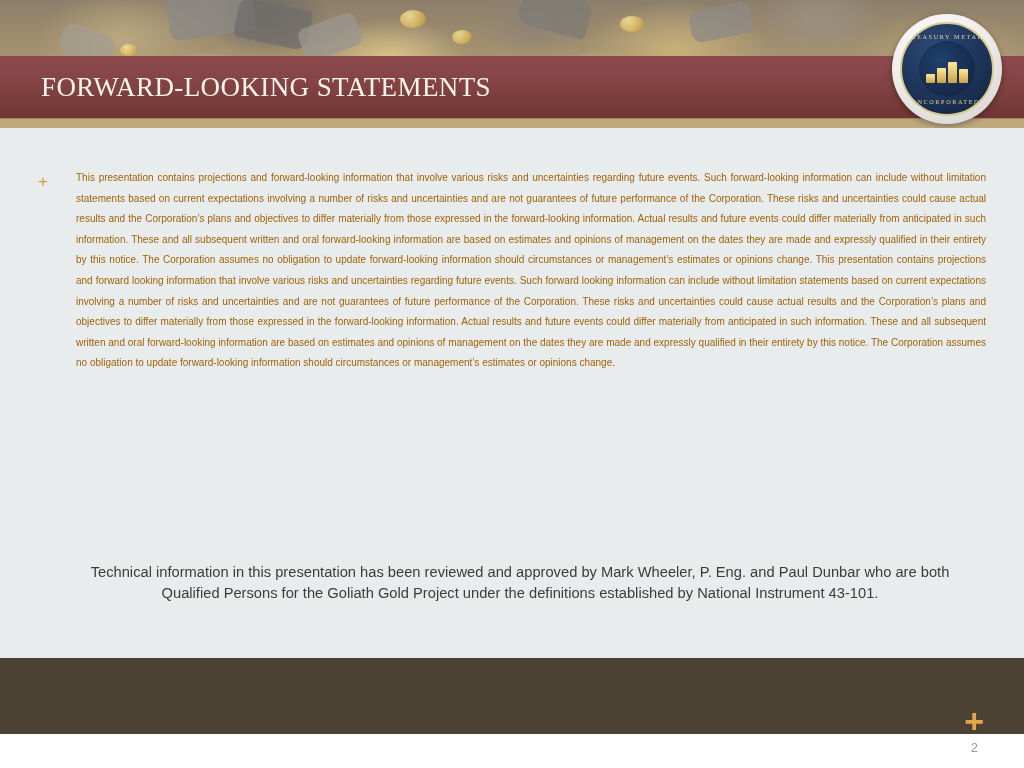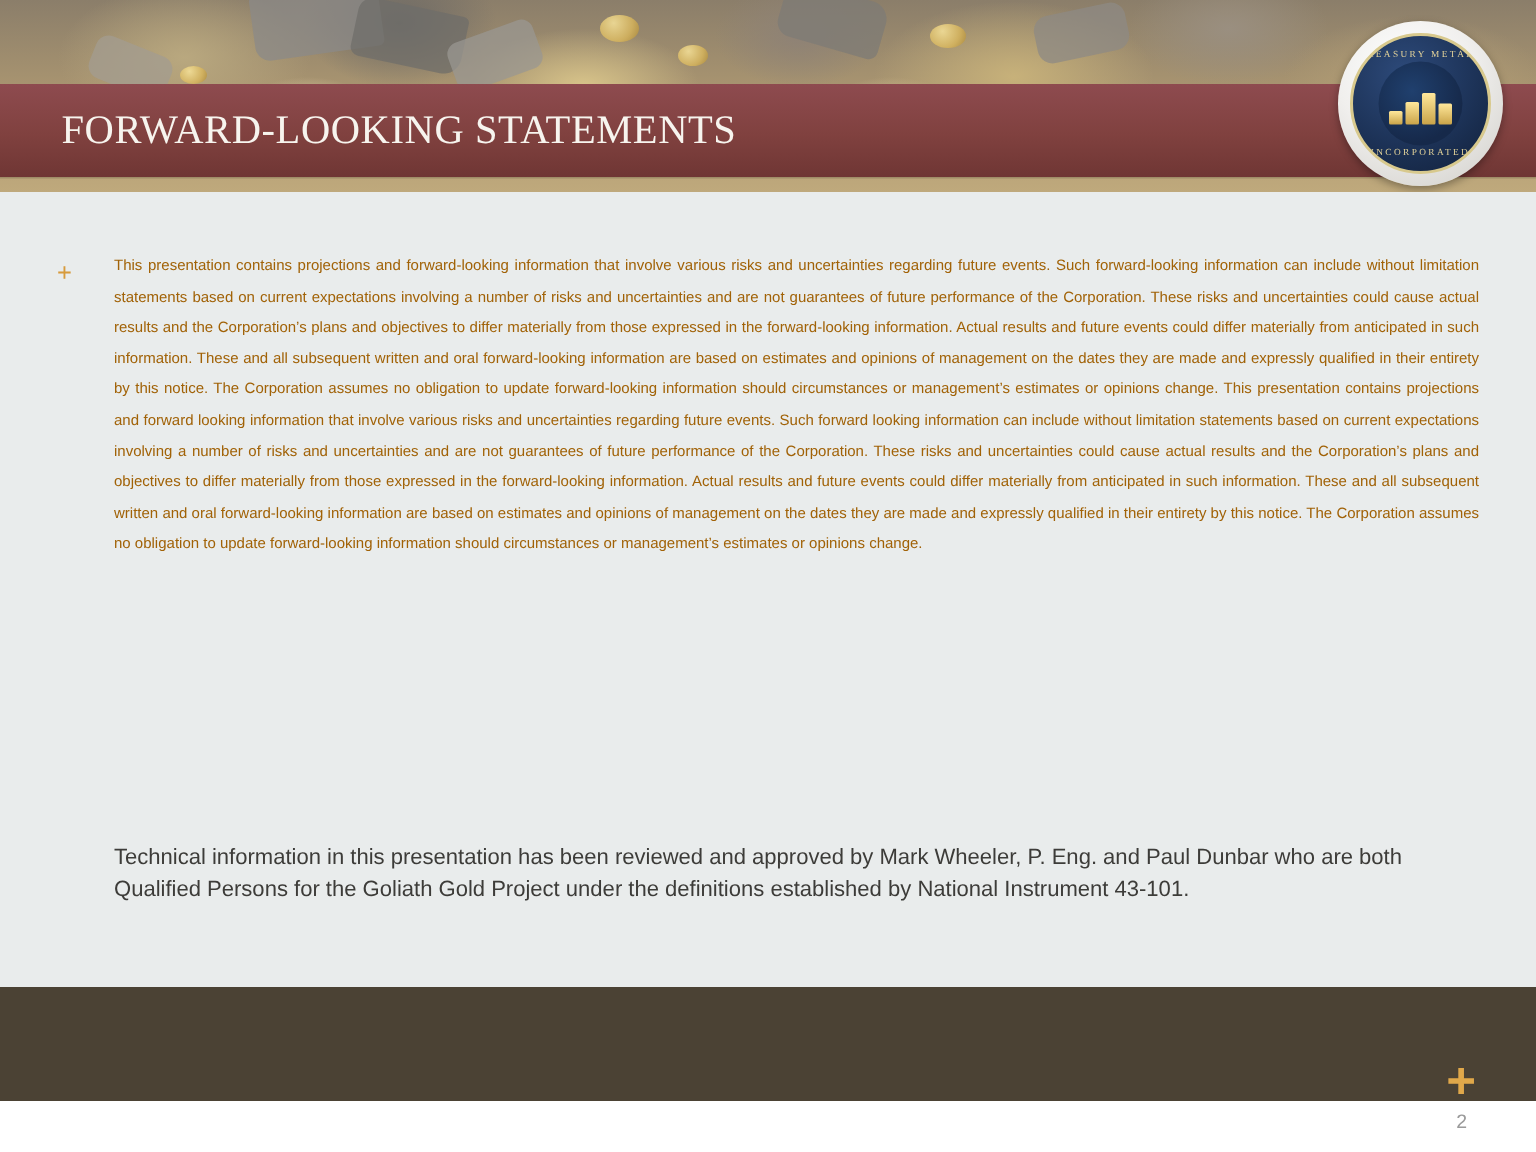--- a/index.html
+++ b/index.html
@@ -183,21 +183,21 @@
     font-family: Liberation Sans, sans-serif;
   }
   .para-second {
     position: absolute;
     left: 76px;
     top: 434px;
     width: 888px;
     color: #3d3c39;
     font-size: 14.7px;
     line-height: 20.6px;
-    text-align: left;
+    text-align: center;
   }
 
   
   .footer-bar {
     position: absolute;
     left: 0; top: 658px;
     width: 1024px;
     height: 76px;
     background: #4b4234;
   }

